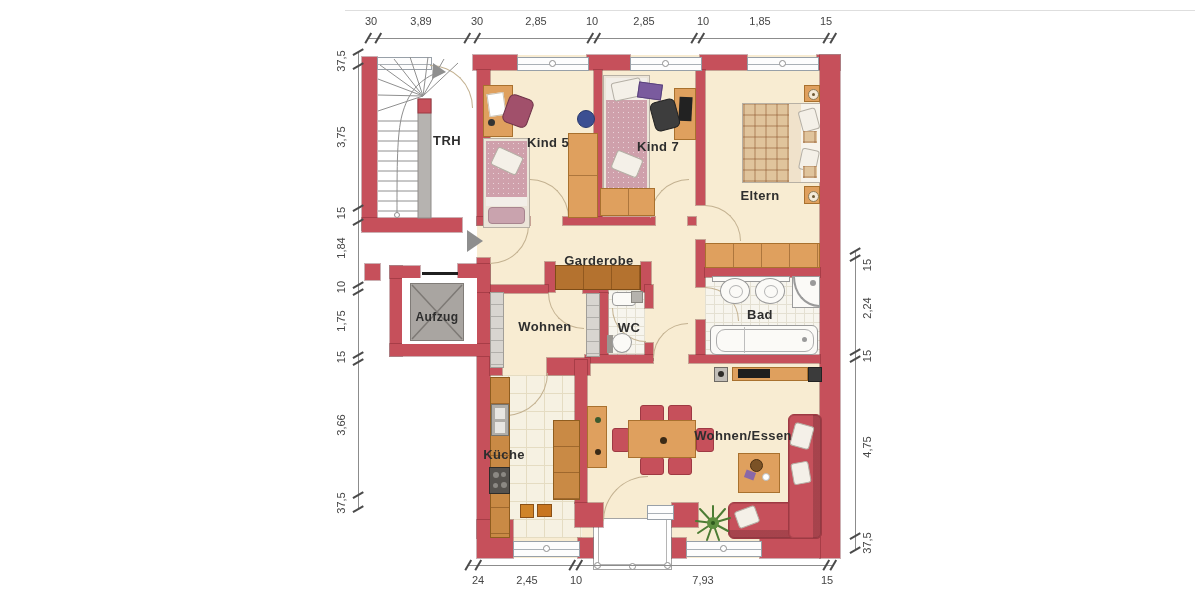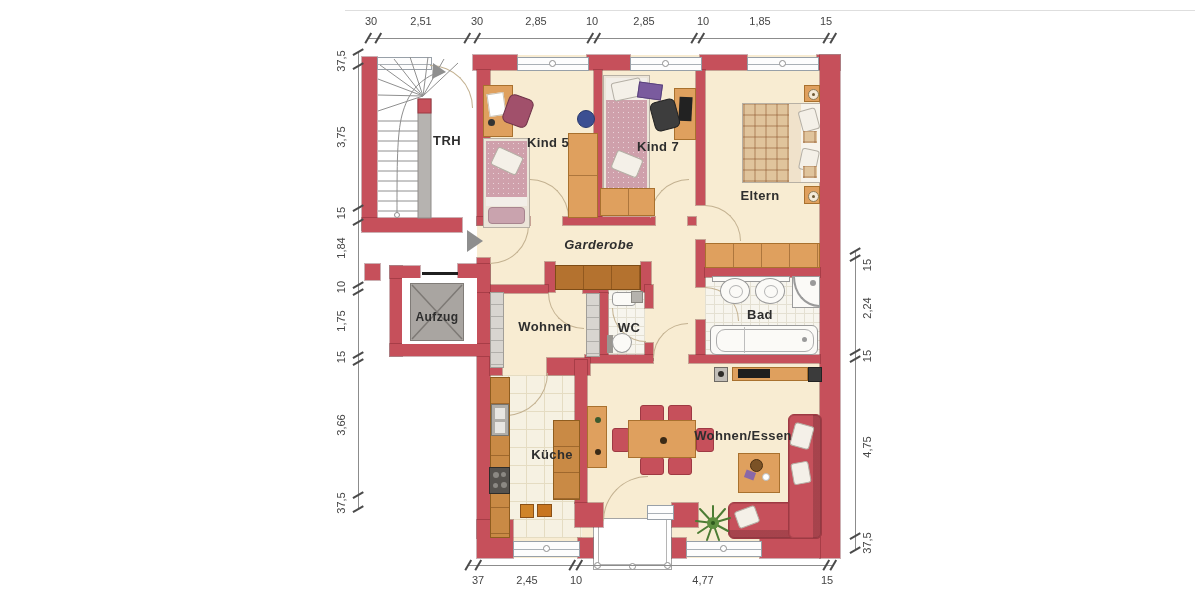--- a/index.html
+++ b/index.html
@@ -321,31 +321,31 @@
     </g>
     <circle cx="19" cy="19" r="6" fill="#5d8f3f"></circle>
       <circle cx="19" cy="19" r="2" fill="#2f5a1e"></circle>
   </svg>
 
   <span class="lbl" style="left:447px;top:140px;">TRH</span>
   <span class="lbl" style="left:437px;top:317px;font-size:12px;">Aufzug</span>
   <span class="lbl" style="left:548px;top:142px;">Kind 5</span>
   <span class="lbl" style="left:658px;top:146px;">Kind 7</span>
   <span class="lbl" style="left:760px;top:195px;">Eltern</span>
-  <span class="lbl" style="left:599px;top:244px;font-style:italic;">Garderobe</span>
+  <span class="lbl" style="left:599px;top:260px;">Garderobe</span>
   <span class="lbl" style="left:545px;top:326px;">Wohnen</span>
   <span class="lbl" style="left:629px;top:327px;">WC</span>
   <span class="lbl" style="left:760px;top:314px;">Bad</span>
-  <span class="lbl" style="left:552px;top:454px;">Küche</span>
+  <span class="lbl" style="left:504px;top:454px;">Küche</span>
   <span class="lbl" style="left:743px;top:435px;">Wohnen/Essen</span>
 
   <div>
     <div class="dline" style="left:368px;top:38px;width:465px;height:1px;"></div>
     <span class="dlb" style="left:371px;top:21px;">30</span>
-    <span class="dlb" style="left:421px;top:21px;">2,51</span>
+    <span class="dlb" style="left:421px;top:21px;">3,89</span>
     <span class="dlb" style="left:477px;top:21px;">30</span>
     <span class="dlb" style="left:536px;top:21px;">2,85</span>
     <span class="dlb" style="left:592px;top:21px;">10</span>
     <span class="dlb" style="left:644px;top:21px;">2,85</span>
     <span class="dlb" style="left:703px;top:21px;">10</span>
     <span class="dlb" style="left:760px;top:21px;">1,85</span>
     <span class="dlb" style="left:826px;top:21px;">15</span>
   </div>
   <div>
     <div class="dline" style="left:358px;top:52px;width:1px;height:457px;"></div>
@@ -362,24 +362,24 @@
   <div>
     <div class="dline" style="left:855px;top:251px;width:1px;height:299px;"></div>
     <span class="dlb dlbv" style="left:867px;top:265px;">15</span>
     <span class="dlb dlbv" style="left:867px;top:308px;">2,24</span>
     <span class="dlb dlbv" style="left:867px;top:356px;">15</span>
     <span class="dlb dlbv" style="left:867px;top:447px;">4,75</span>
     <span class="dlb dlbv" style="left:867px;top:543px;">37,5</span>
   </div>
   <div>
     <div class="dline" style="left:468px;top:565px;width:365px;height:1px;"></div>
-    <span class="dlb" style="left:478px;top:580px;">37</span>
+    <span class="dlb" style="left:478px;top:580px;">24</span>
     <span class="dlb" style="left:527px;top:580px;">2,45</span>
     <span class="dlb" style="left:576px;top:580px;">10</span>
-    <span class="dlb" style="left:703px;top:580px;">4,77</span>
+    <span class="dlb" style="left:703px;top:580px;">7,93</span>
     <span class="dlb" style="left:827px;top:580px;">15</span>
   </div>
 
 <div class="tick" style="left: 368px; top: 38px;"></div>
     <div class="tick" style="left: 378px; top: 38px;"></div>
     <div class="tick" style="left: 467px; top: 38px;"></div>
     <div class="tick" style="left: 477px; top: 38px;"></div>
     <div class="tick" style="left: 590px; top: 38px;"></div>
     <div class="tick" style="left: 597px; top: 38px;"></div>
     <div class="tick" style="left: 694px; top: 38px;"></div>

